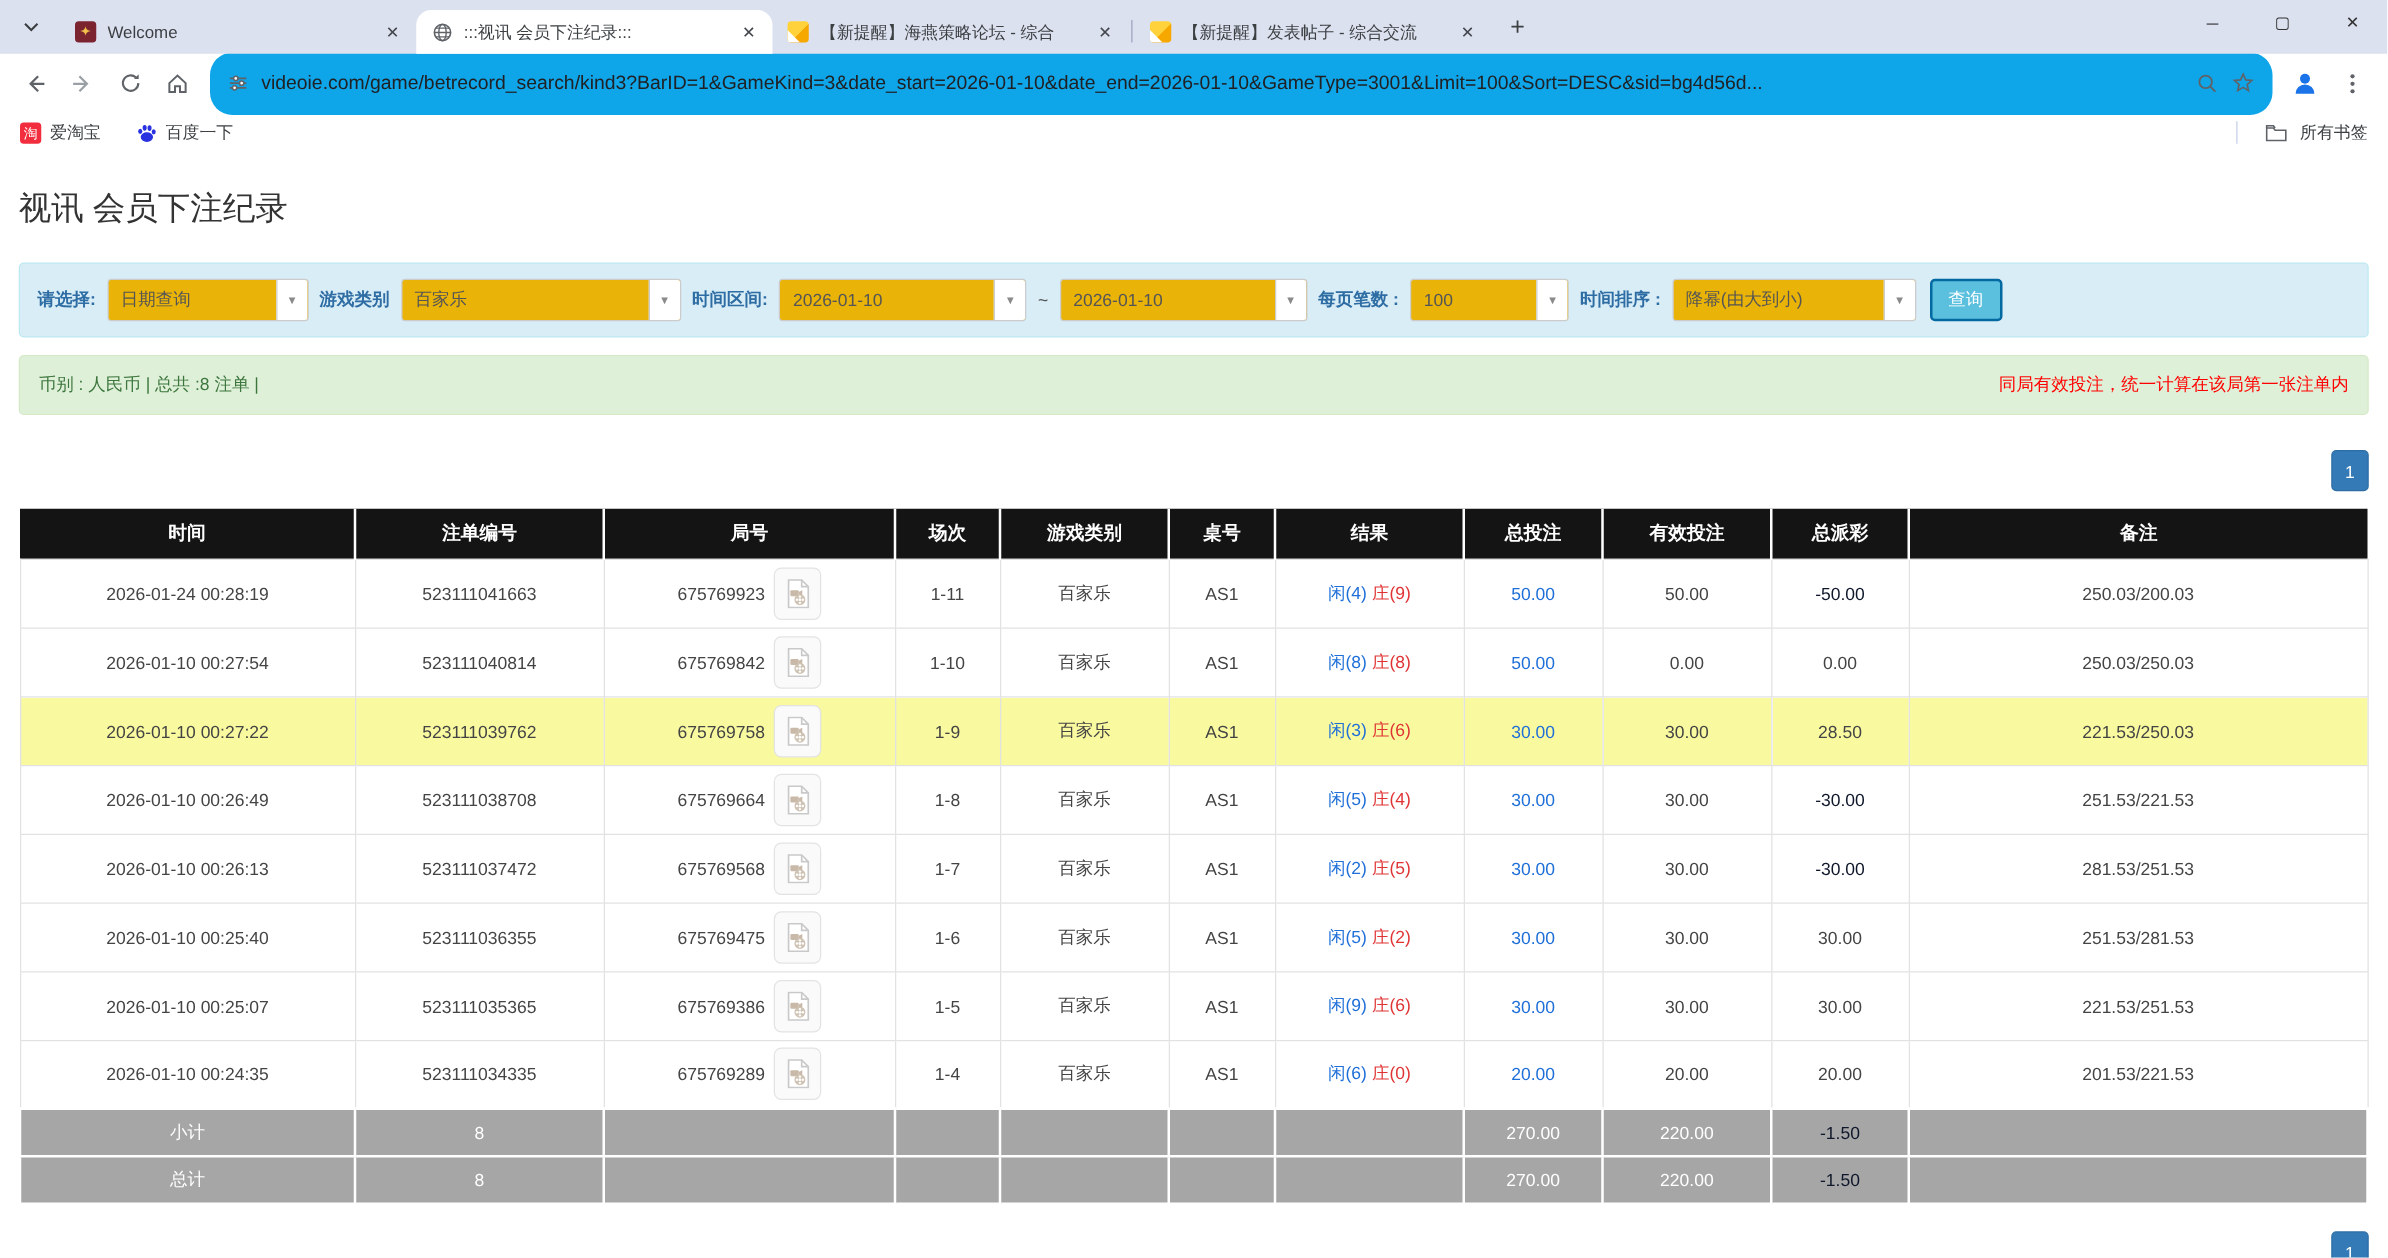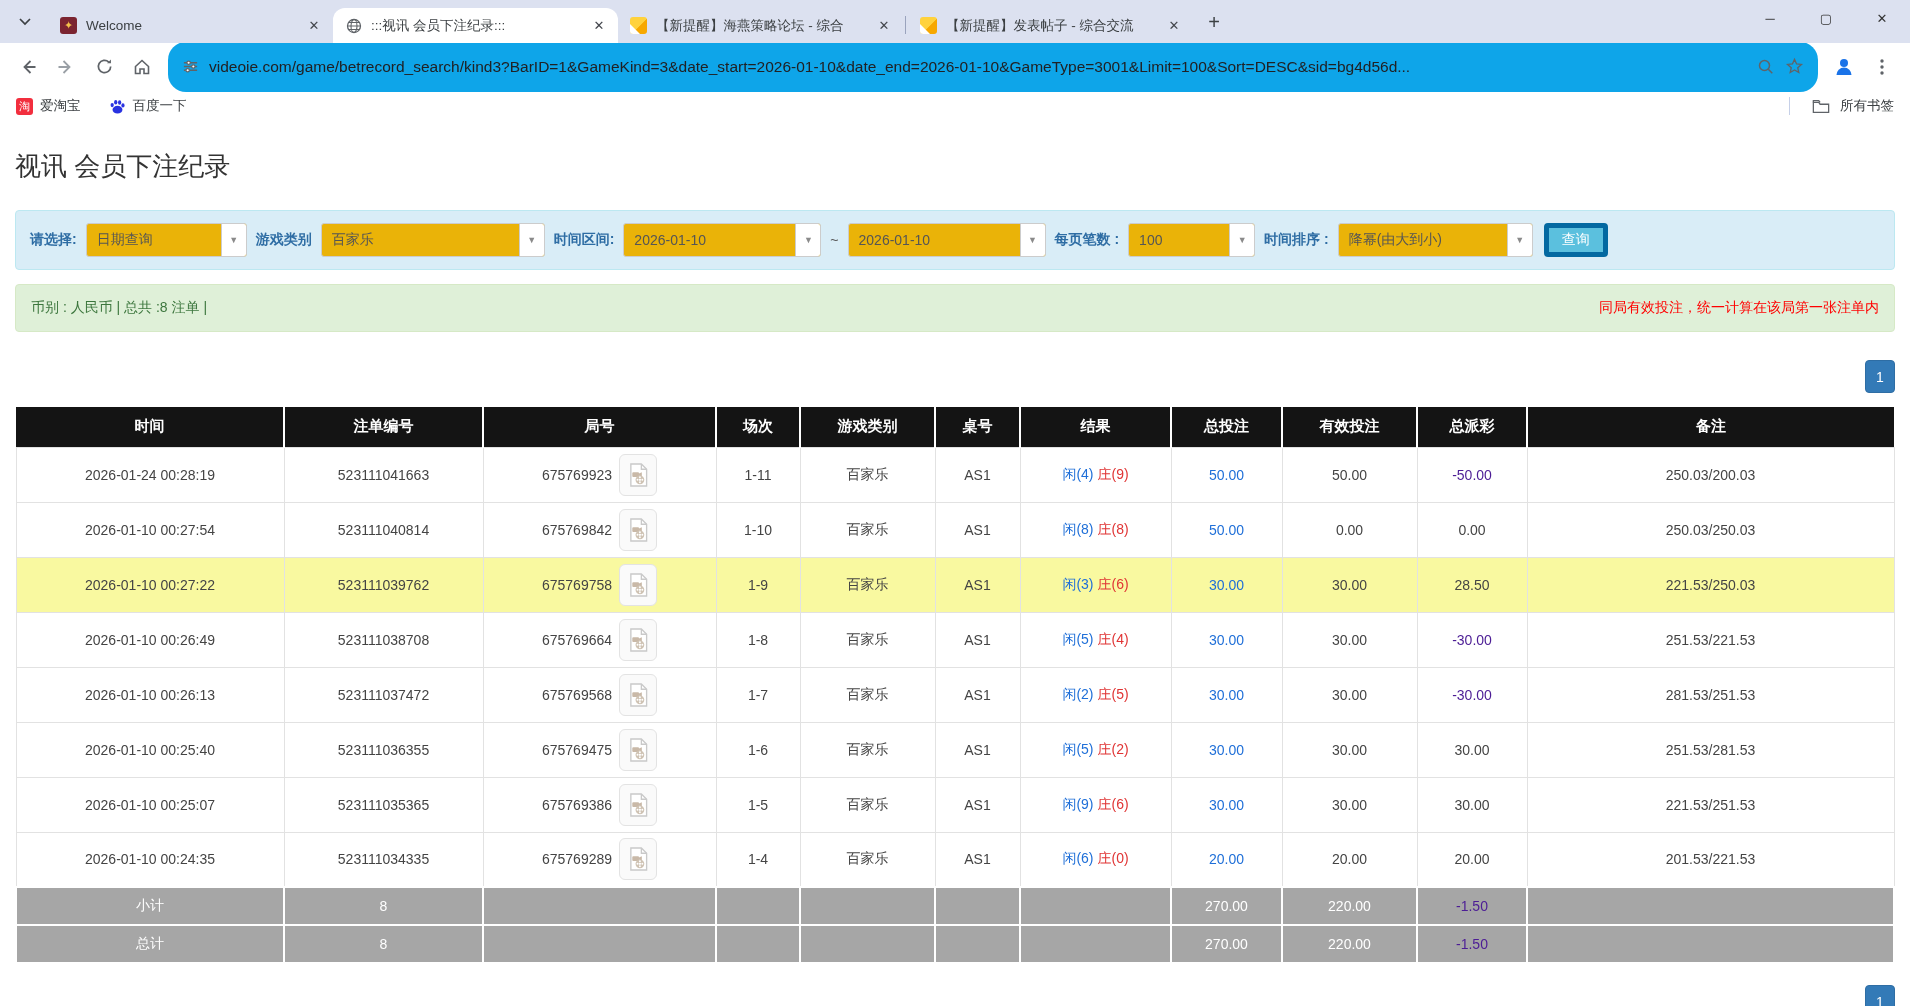--- a/index.html
+++ b/index.html
@@ -37,37 +37,37 @@
   
   .page { padding:0 15px; position:relative; }
   .page-title { font-size:26px; line-height:32px; color:#333; font-weight:500; margin:28px 0 0 0; }
 
   .filter-panel { margin-top:28px; background:#d9edf7; border:1px solid #bce8f1; border-radius:4px; height:60px; display:flex; align-items:center; padding:16px 14px; gap:9px; }
   .f-label { color:#2e6da4; font-weight:bold; font-size:14px; white-space:nowrap; }
   .sel { background:#eab308; border:1px solid #ccc; border-radius:3px; height:34px; display:flex; align-items:stretch; overflow:hidden; }
   .sel .val { display:flex; align-items:center; padding:0 10px; font-size:14px; color:#555; flex:1; white-space:nowrap; }
   .sel .arr { width:25px; border-left:1px solid #ccc; display:flex; align-items:center; justify-content:center; color:#8a8a8a; font-size:9px; background:#fff; }
   .tilde { color:#555; font-size:14px; }
-  .search-btn { background:#5bc0de; border:5px solid #0369a1; color:#fff; border-radius:4px; height:34px; padding:0 13px; font-size:14px; margin-left:2px; cursor:pointer; }
+  .search-btn { background:#5bc0de; border:2px solid #0369a1; color:#fff; border-radius:4px; height:34px; padding:0 13px; font-size:14px; margin-left:2px; cursor:pointer; }
 
   .summary-bar { margin-top:14px; background:#dff0d8; border:1px solid #d6e9c6; border-radius:4px; height:48px; display:flex; align-items:center; justify-content:space-between; padding:0 15px; font-size:14px; }
   .summary-left { color:#3c763d; }
   .summary-right { color:#ff0000; }
 
   .pagination-row { display:flex; justify-content:flex-end; margin-top:28px; }
   .page-btn { min-width:30px; height:33px; background:#337ab7; border:1px solid #2e6da4; border-radius:4px; color:#fff; font-size:14px; display:flex; align-items:center; justify-content:center; cursor:pointer; }
 
   table.bets { width:100%; border-collapse:collapse; margin-top:14px; table-layout:fixed; }
   .bets thead th { background:#141414; color:#fff; font-size:15px; font-weight:bold; height:40px; border-left:2px solid #fff; text-align:center; }
   .bets thead th:first-child { border-left:none; }
   .bets tbody td { height:55px; background:#fff; border:1px solid #e2e2e2; text-align:center; font-size:14px; color:#444; overflow:hidden; }
   .bets tbody tr.highlight td { background:#f9f9a0; }
   .bets tfoot td { height:38px; background:#a6a6a6; color:#fff; font-size:14px; text-align:center; border:2px solid #fff; }
   .blue { color:#1f6fd8; }
-  .red { color:#4c1d95; }
+  .red { color:#0f172a; }
   .player { color:#1f6fd8; } .banker { color:#e03434; margin-left:4px; }
   .video-btn { display:inline-flex; align-items:center; justify-content:center; width:38px; height:42px; background:#fafafa; border:1px solid #e3e3e3; border-radius:6px; vertical-align:middle; margin-left:7px; cursor:pointer; }
   .roundcell { display:flex; align-items:center; justify-content:center; }
 
   .pagination-bottom { display:flex; justify-content:flex-end; margin-top:21px; }
 </style>
 </head>
 <body>
 
 <div class="tabstrip">

